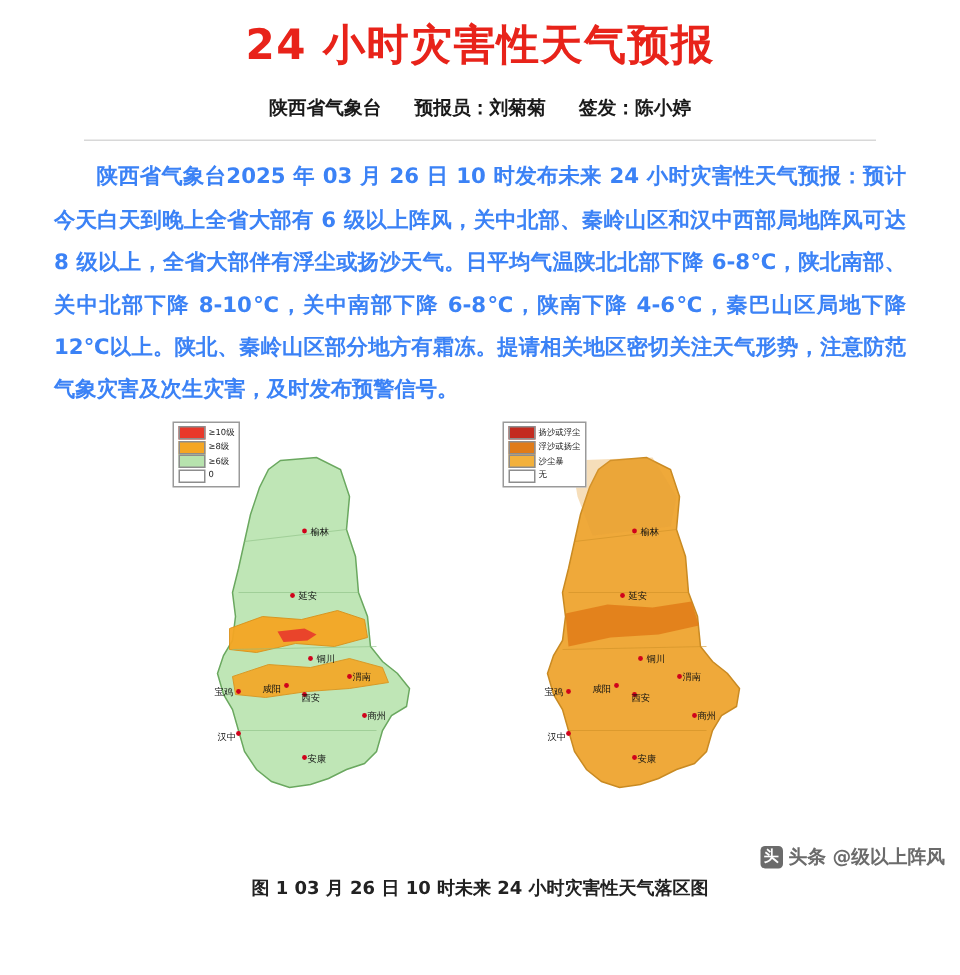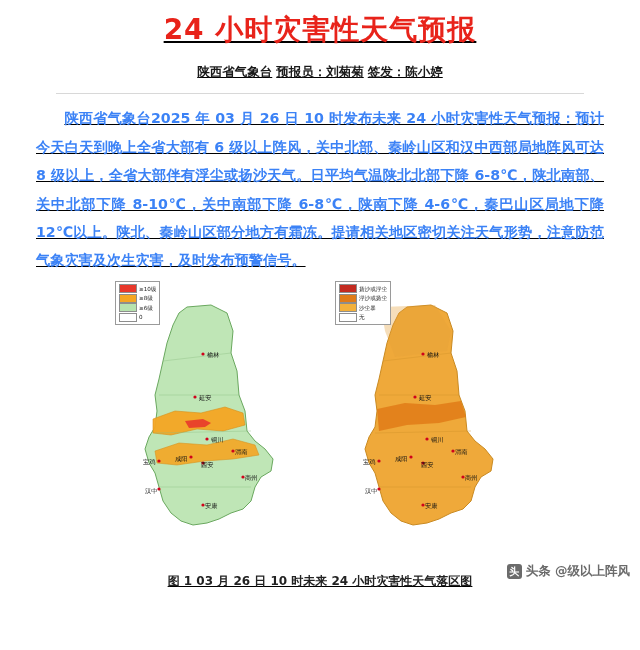--- a/index.html
+++ b/index.html
@@ -12,41 +12,40 @@
     background: #ffffff;
     font-family: "DejaVu Sans", "Liberation Sans", sans-serif;
     overflow: hidden;
     position: relative;
   }
   .page {
     width: 640px;
     height: 612px;
     position: relative;
     box-sizing: border-box;
-    text-decoration: underline;
   }
 
   
   .title {
     text-align: center;
     color: #e8231a;
     font-size: 28px;
     font-weight: bold;
     letter-spacing: 1px;
     padding-top: 12px;
     padding-bottom: 6px;
     line-height: 1.3;
   }
 
   
   .byline {
     display: flex;
     justify-content: center;
     align-items: center;
-    gap: 4px;
+    gap: 22px;
     font-size: 12.5px;
     color: #1a1a1a;
     font-weight: bold;
     padding: 10px 0 4px 0;
   }
   .byline span { white-space: nowrap; }
 
   .rule {
     height: 1px;
     background: #d8d8d8;
@@ -124,21 +123,21 @@
     fill: #111;
     font-family: "DejaVu Sans", "Liberation Sans", sans-serif;
   }
 
   
   .caption {
     text-align: center;
     font-size: 12px;
     color: #222;
     font-weight: bold;
-    margin-top: 2px;
+    margin-top: 13px;
   }
 
   
   .watermark {
     position: absolute;
     right: 10px;
     bottom: 32px;
     display: flex;
     align-items: center;
     gap: 4px;

